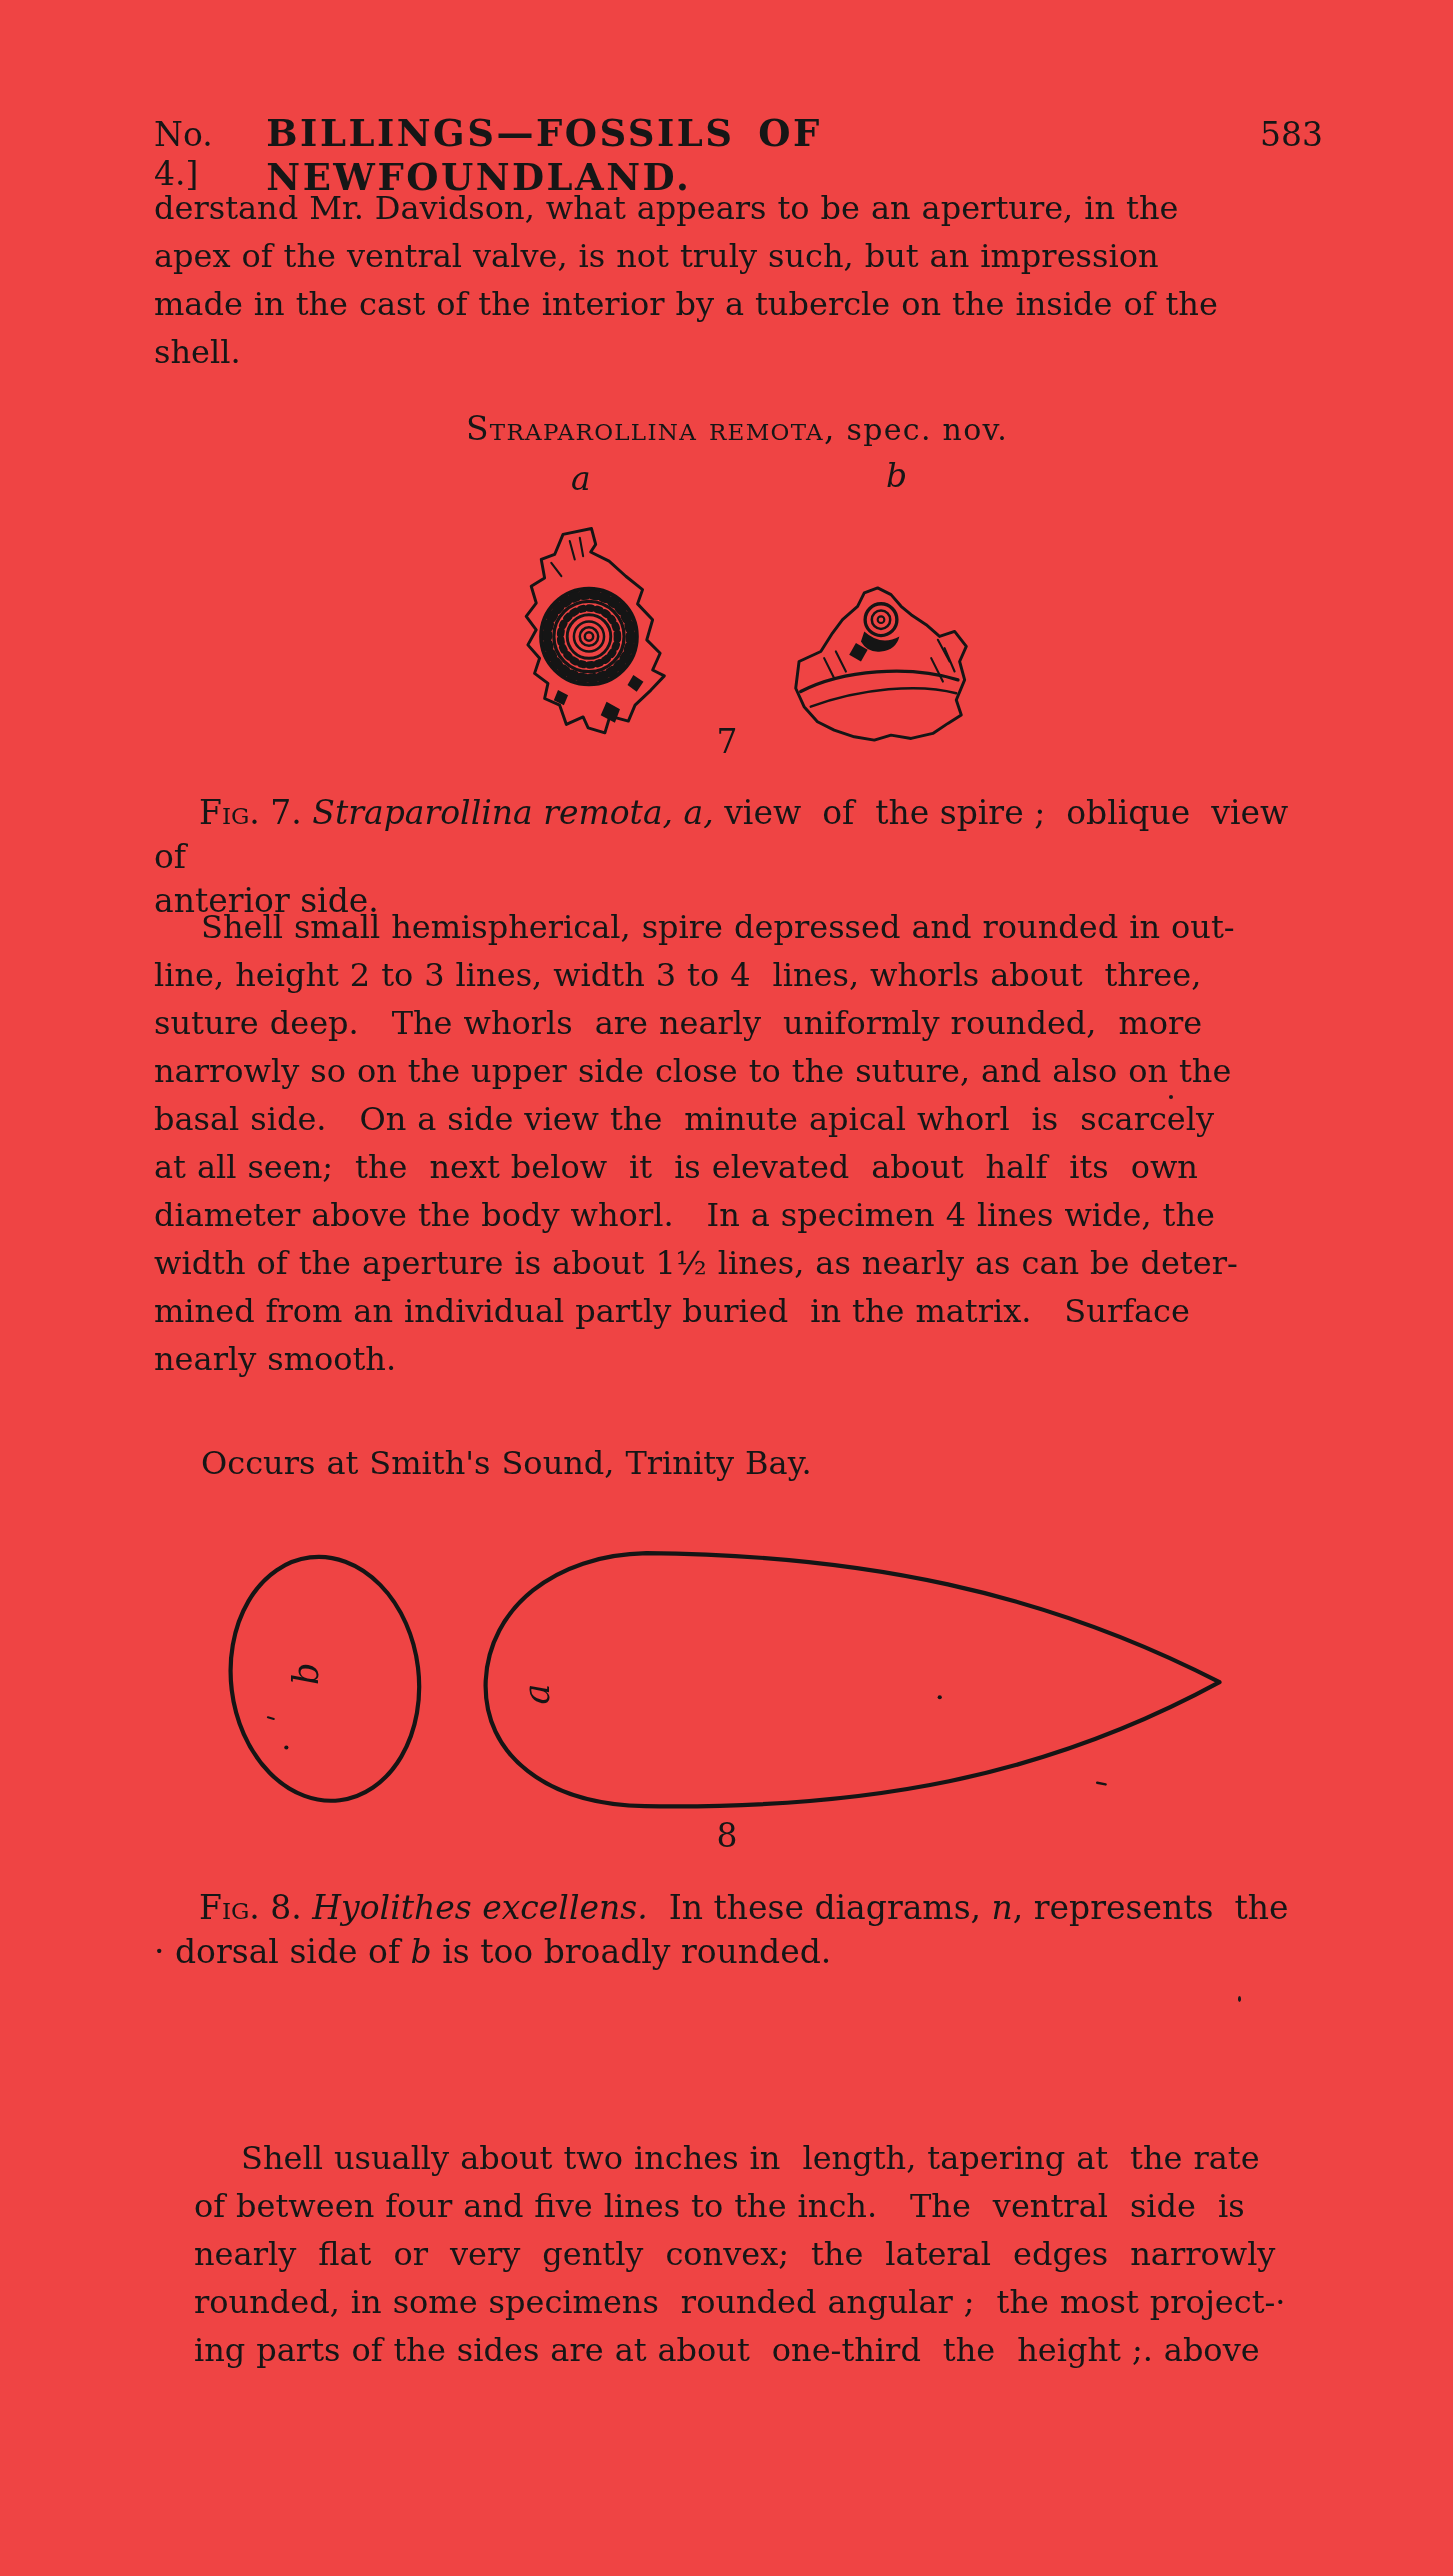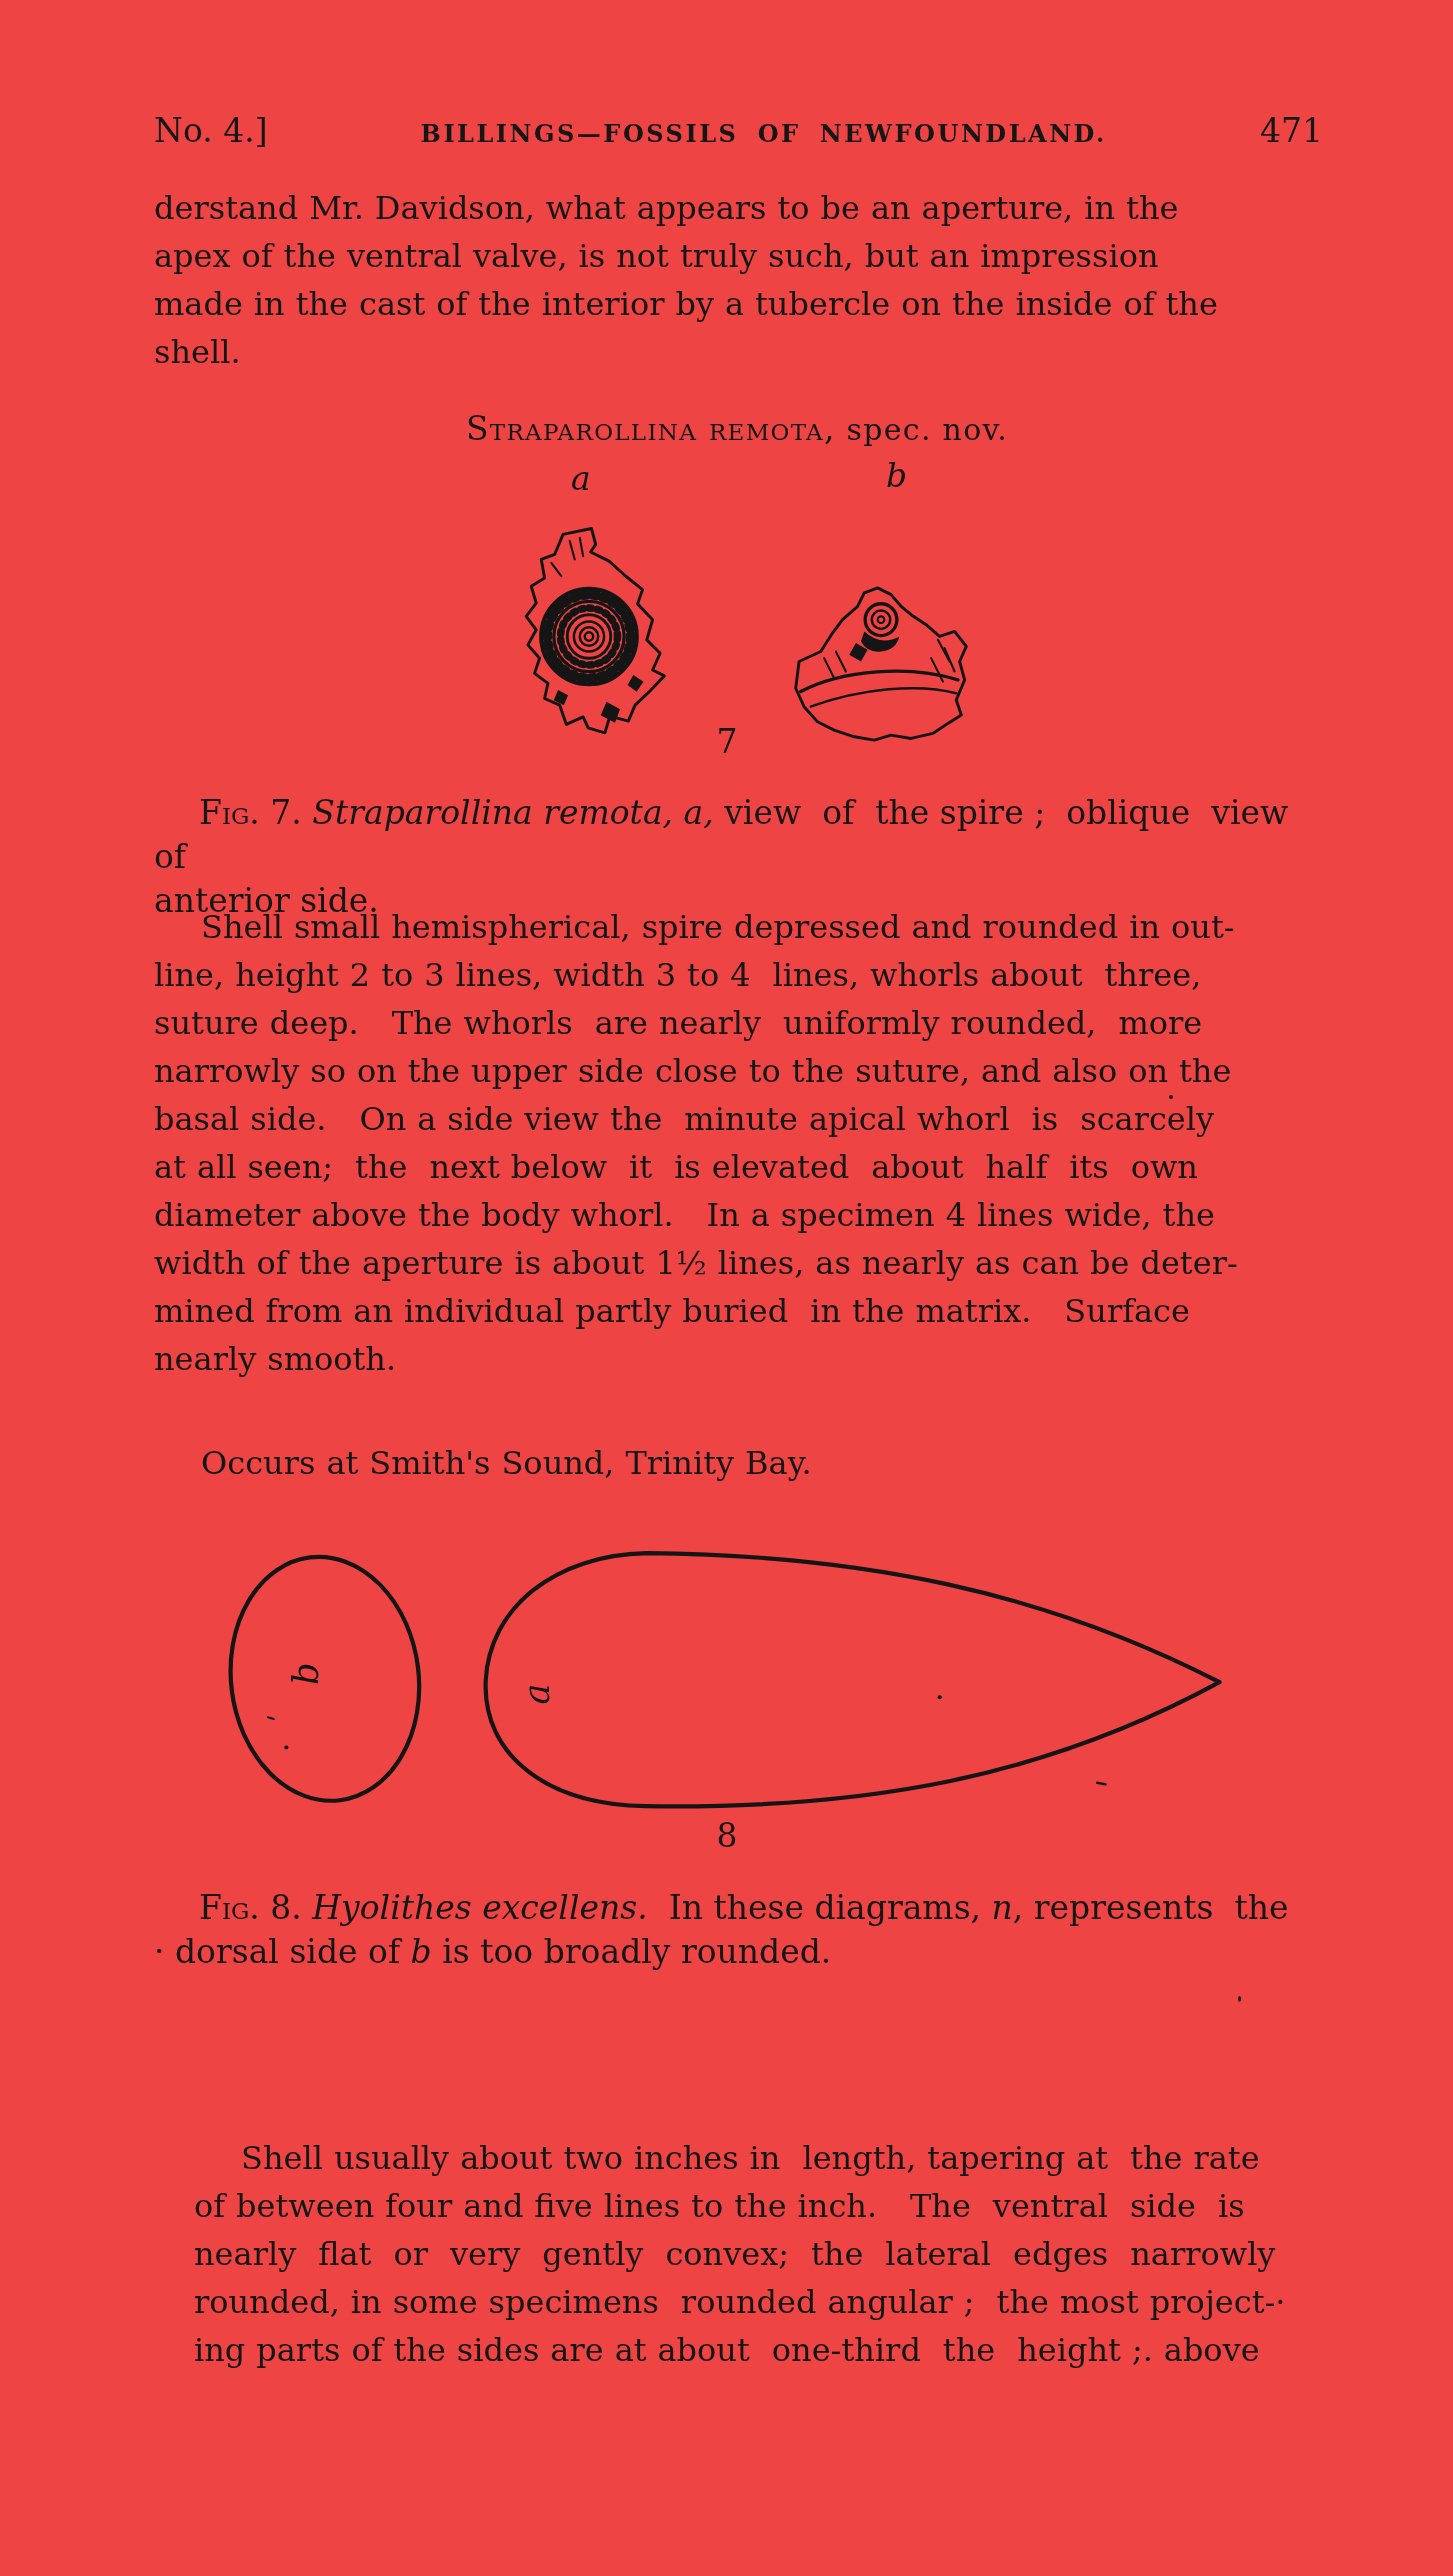--- a/index.html
+++ b/index.html
@@ -6,21 +6,21 @@
   .page{
     position:relative;width:1454px;height:2576px;background:#ef4444;
     font-family:"DejaVu Serif","Liberation Serif",serif;color:#161616;
     overflow:hidden;
   }
   .abs{position:absolute;}
   .header-row{
     left:154px;top:111px;width:1169px;display:flex;align-items:baseline;justify-content:space-between;
   }
   .issue-no{font-size:33px;}
-  .running-title{font-size:24px;font-weight:bold;letter-spacing:2.5px;word-spacing:8.4px;}
+  .running-title{font-size:37px;font-weight:bold;letter-spacing:2.5px;word-spacing:8.4px;}
   .page-num{font-size:33px;}
   .para{
     left:154px;width:1169px;font-size:32px;line-height:48px;white-space:pre-wrap;
     word-spacing:0.8px;
   }
   .indent{text-indent:47px;}
   .heading{
     left:154px;width:1166px;text-align:center;font-size:33px;letter-spacing:1.3px;
   }
   .sc{font-variant:small-caps;}
@@ -34,21 +34,21 @@
   svg{display:block;}
 </style>
 </head>
 <body>
 
 <div class="page">
 
   <div class="abs header-row">
     <span class="issue-no">No. 4.]</span>
     <span class="running-title">BILLINGS—FOSSILS OF NEWFOUNDLAND.</span>
-    <span class="page-num">471</span>
+    <span class="page-num">583</span>
   </div>
 
   <div class="abs para" style="top:184px;">derstand Mr. Davidson, what appears to be an aperture, in the
 apex of the ventral valve, is not truly such, but an impression
 made in the cast of the interior by a tubercle on the inside of the
 shell.</div>
 
   <div class="abs heading" style="top:409px;">
     <span class="sc">Straparollina remota,</span><span style="font-size:30px;"> spec. nov.</span>
   </div>

